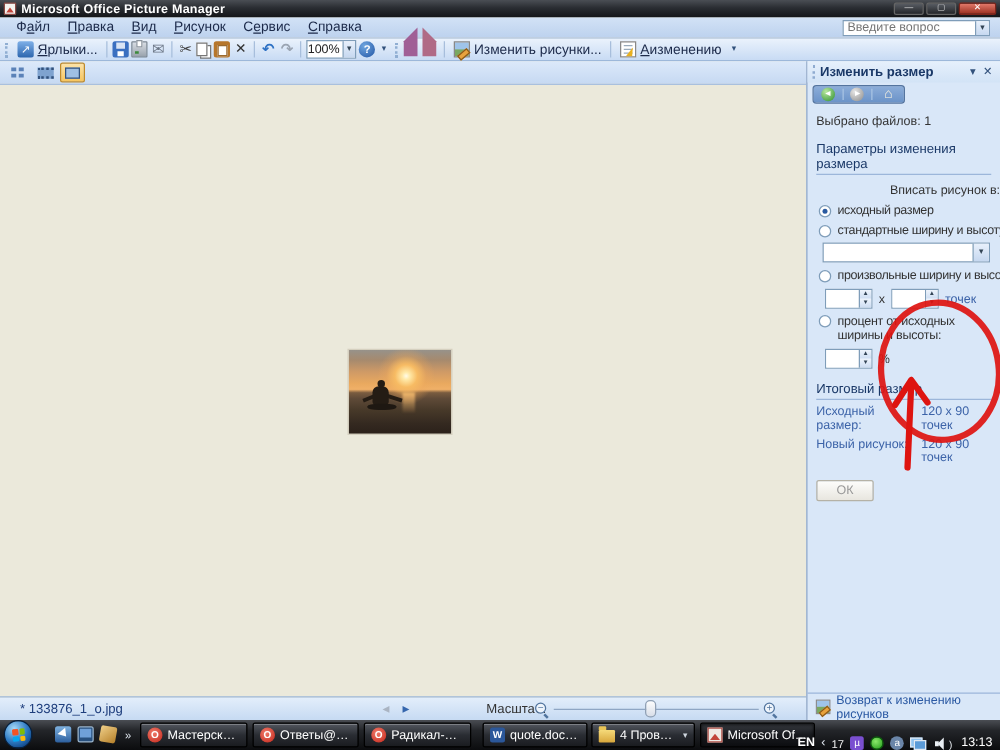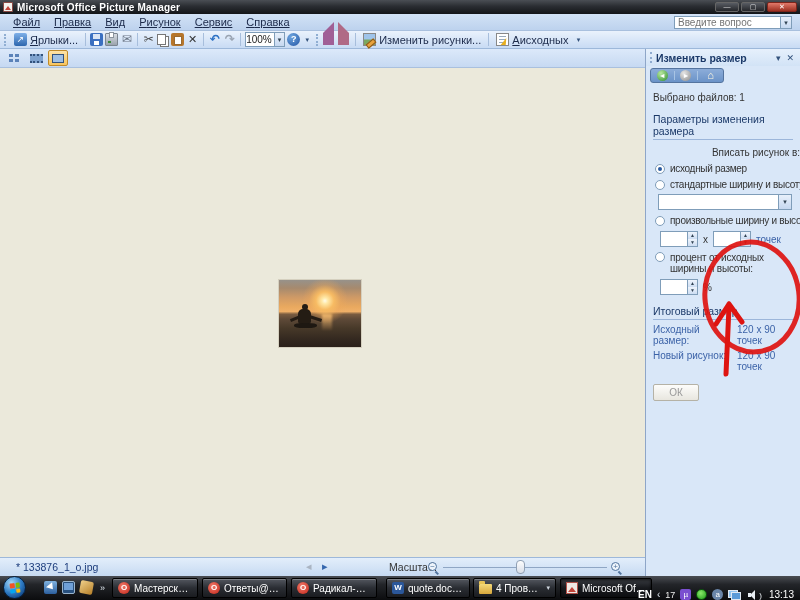--- a/index.html
+++ b/index.html
@@ -16,21 +16,21 @@
   .wtitle{color:#fff;font-size:10px;font-weight:bold;letter-spacing:.2px;}
   .winbtns{margin-left:auto;display:flex;gap:2px;}
   .wbtn{width:24px;height:10px;border:1px solid #666;border-radius:2px;background:linear-gradient(#585c63,#24262a);
     color:#ddd;font-size:7px;line-height:8px;text-align:center;}
   .wbtn.close{width:30px;background:linear-gradient(#e2796a,#9c2f20);border-color:#7d241a;color:#fff;}
 
   
   .menubar{position:absolute;left:0;top:14px;width:800px;height:17px;
     background:linear-gradient(#d2e2f6,#bdd2ee);border-bottom:1px solid #a9c0de;
     display:flex;align-items:center;padding-left:6px;}
-  .mitem{padding:1px 7px;color:#1c2a4a;text-decoration:underline;}
+  .mitem{padding:1px 7px;color:#1c2a4a;}
   .mitem .u{text-decoration:underline;}
   .askbox{margin-left:auto;margin-right:8px;width:118px;height:13px;background:#fff;border:1px solid #7f9db9;
     display:flex;align-items:center;}
   .askbox input{flex:1;border:0;outline:0;font-family:inherit;font-size:10px;color:#555;padding:0 3px;min-width:0;background:transparent;}
   .askdd{width:11px;height:100%;background:linear-gradient(#e8f0fb,#c6d8f0);border-left:1px solid #7f9db9;
     font-size:7px;color:#345;text-align:center;line-height:12px;}
 
   
   .toolbar{position:absolute;left:0;top:31px;width:800px;height:18px;
     background:linear-gradient(#eaf2fc,#c8dbf4);border-bottom:1px solid #9db8da;
@@ -256,21 +256,21 @@
     <span class="ticon"><span class="i-rotl"></span></span>
     <span class="ticon"><span class="i-rotr"></span></span>
     <span class="tsep"></span>
     <span class="tbtn">
       <span class="ticon i-editpic"></span>
       <span>Изменить рисунки...</span>
     </span>
     <span class="tsep"></span>
     <span class="tbtn">
       <span class="ticon i-auto"></span>
-      <span><span></span><span class="u">А</span><span>исходных</span></span>
+      <span><span></span><span class="u">А</span><span>изменению</span></span>
     </span>
     <span class="ovf">▾</span>
   </div>
 
   <div class="mainrow">
     <div class="leftcol">
       <div class="viewsbar">
         <span class="vbtn">
             <span class="vi vi-thumb"></span>
           </span>
@@ -379,20 +379,24 @@
       <div class="resrow">
         <span class="rl">Исходный размер:</span>
         <span class="rv">120 x 90 точек</span>
       </div>
       <div class="resrow">
         <span class="rl">Новый рисунок:</span>
         <span class="rv">120 x 90 точек</span>
       </div>
       <div class="okbtn">ОК</div>
 
+      <div class="pane-bot">
+        <span class="ticon i-editpic"></span>
+        <span>Возврат к изменению рисунков</span>
+      </div>
     </div>
   </div>
 
   <div class="taskbar">
     <span class="orb">
       <span class="flag">
           <i class="f1"></i>
           <i class="f2"></i>
           <i class="f3"></i>
           <i class="f4"></i>

